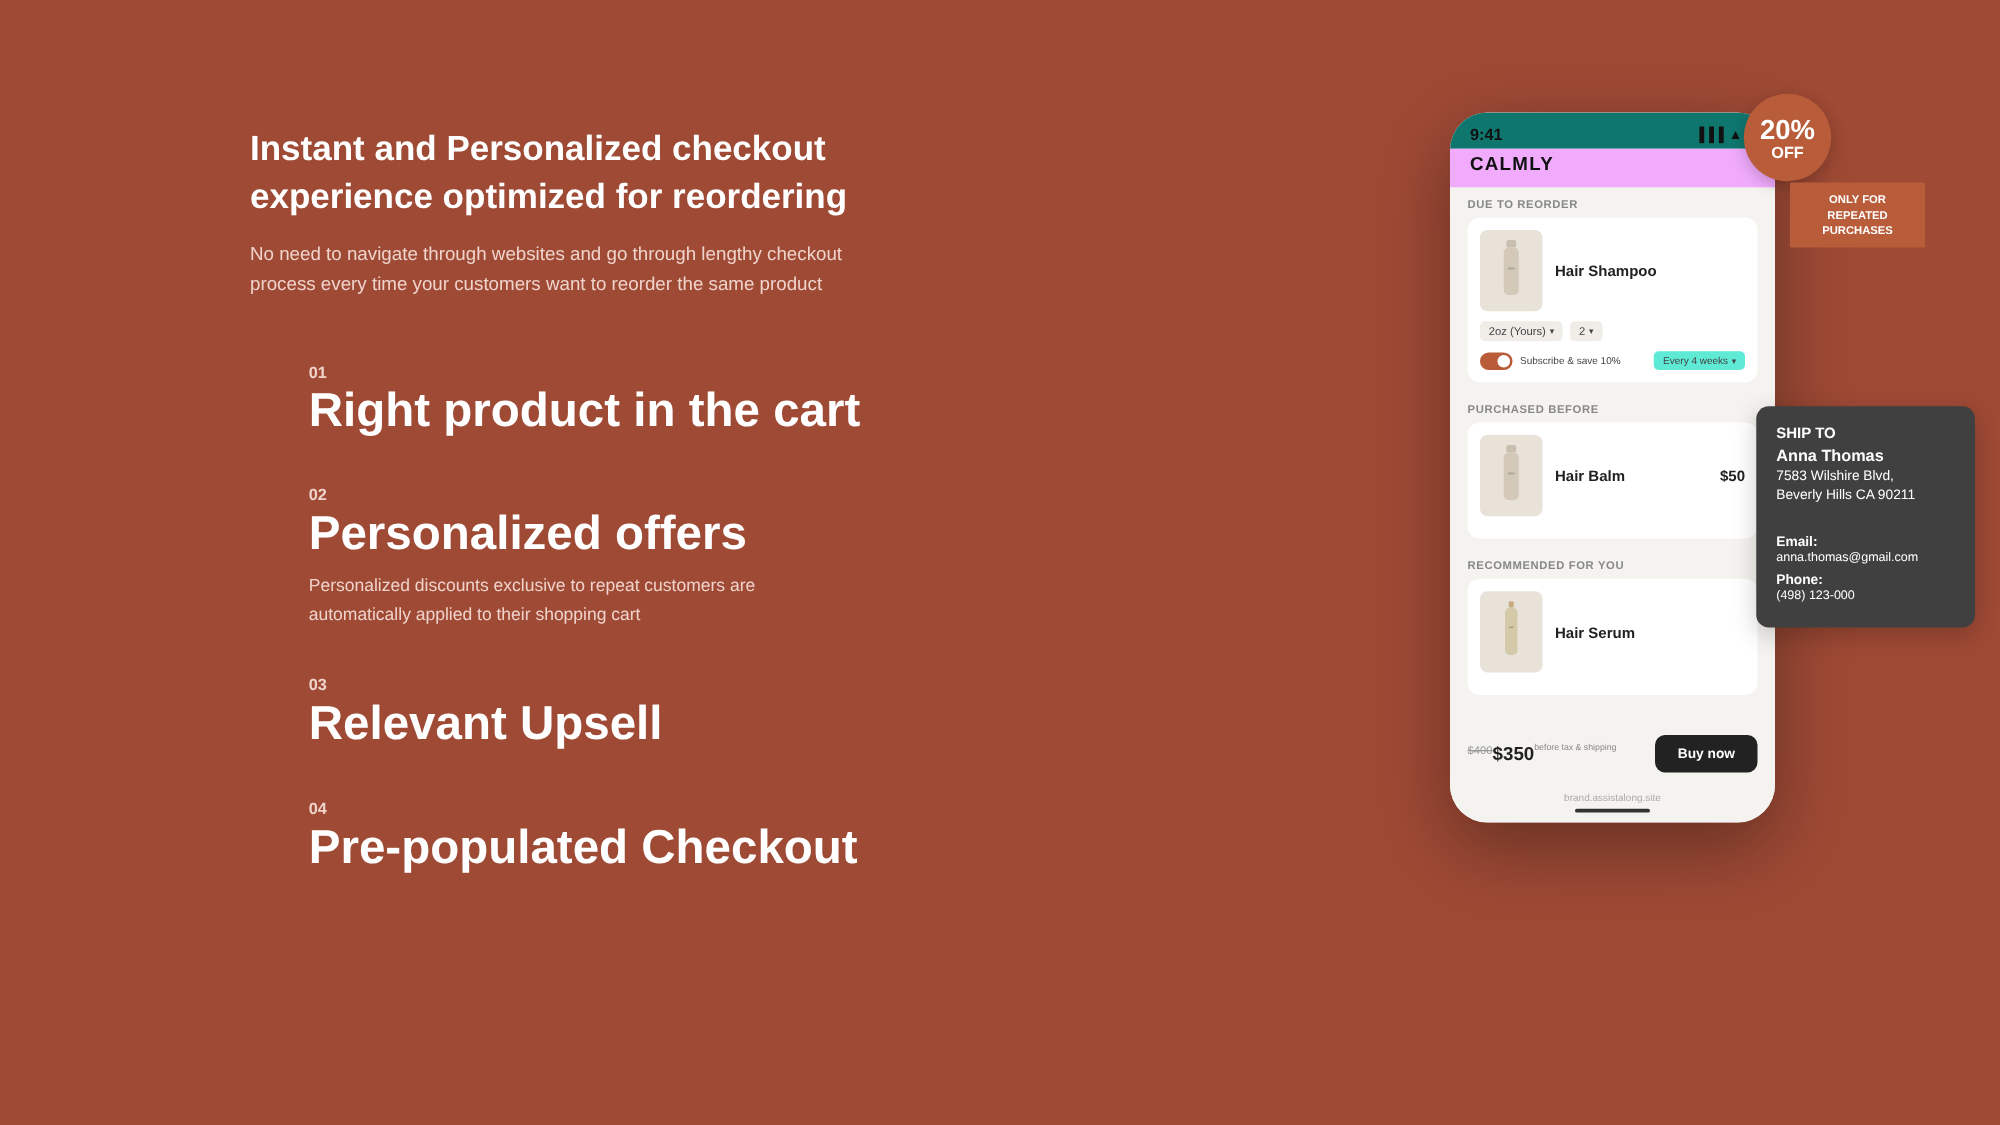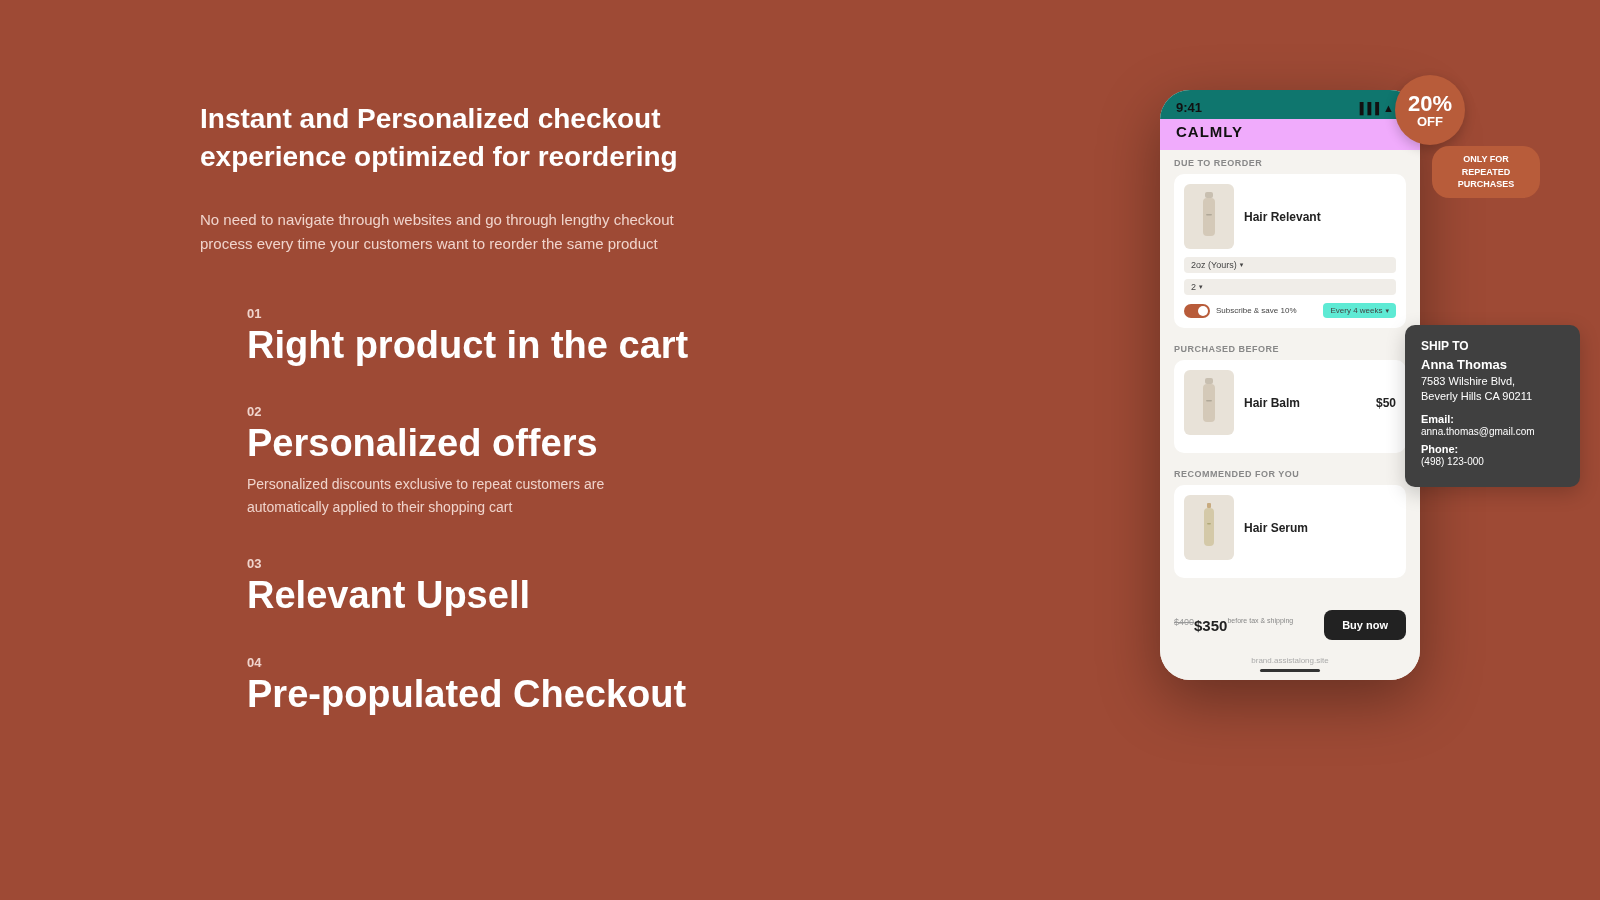--- a/index.html
+++ b/index.html
@@ -17,21 +17,21 @@
       left: 200px;
       top: 100px;
       width: 520px;
     }
 
     .headline {
       color: #ffffff;
       font-size: 28px;
       font-weight: 800;
       line-height: 1.35;
-      margin-bottom: 32px;
+      margin-bottom: 16px;
     }
 
     .subtitle {
       color: #f0d4cc;
       font-size: 15px;
       line-height: 1.6;
       margin-bottom: 50px;
     }
 
     .feature-item {
@@ -166,21 +166,20 @@
     .product-price {
       font-size: 12px;
       font-weight: 700;
       color: #222;
     }
 
     .product-controls {
       display: flex;
       gap: 6px;
       margin-top: 4px;
-      flex-direction: column;
     }
 
     .select-btn {
       background: #f0ede8;
       border-radius: 4px;
       padding: 3px 7px;
       font-size: 9px;
       color: #444;
       display: flex;
       align-items: center;
@@ -321,21 +320,21 @@
       font-size: 13px;
       line-height: 1;
     }
 
     .badge-repeated {
       position: absolute;
       top: 56px;
       right: -90px;
       background: #b85c3a;
       color: #fff;
-      border-radius: 17px;
+      border-radius: 1px;
       padding: 7px 12px;
       font-size: 9px;
       font-weight: 800;
       text-align: center;
       line-height: 1.4;
       width: 108px;
       z-index: 10;
     }
 
     .ship-to-card {
@@ -360,21 +359,21 @@
 
     .ship-to-name {
       font-size: 13px;
       font-weight: 700;
       margin-bottom: 2px;
     }
 
     .ship-to-address {
       font-size: 11px;
       line-height: 1.4;
-      margin-bottom: 8px;
+      margin-bottom: 23px;
     }
 
     .ship-to-label {
       font-size: 11px;
       font-weight: 700;
       margin-bottom: 1px;
     }
 
     .ship-to-value {
       font-size: 10px;
@@ -449,21 +448,21 @@
       <div class="section-label">DUE TO REORDER</div>
       <div class="product-card">
         <div class="product-row">
           <div class="product-image">
             <svg class="bottle-svg" viewBox="0 0 22 50" fill="none" xmlns="http://www.w3.org/2000/svg">
               <rect x="7" y="0" width="8" height="6" rx="2" fill="#c8bfb0"></rect>
               <rect x="5" y="6" width="12" height="38" rx="4" fill="#d4c9b8"></rect>
               <rect x="8" y="22" width="6" height="1.5" rx="1" fill="#b0a898"></rect>
             </svg>
           </div>
-          <div class="product-name">Hair Relevant</div>
+          <div class="product-name">Hair Shampoo</div>
         </div>
         <div class="product-controls">
           <div class="select-btn">
             <span>2oz (Yours)</span>
             <span class="chevron-small">▾</span>
           </div>
           <div class="select-btn">
             <span>2</span>
             <span class="chevron-small">▾</span>
           </div>

